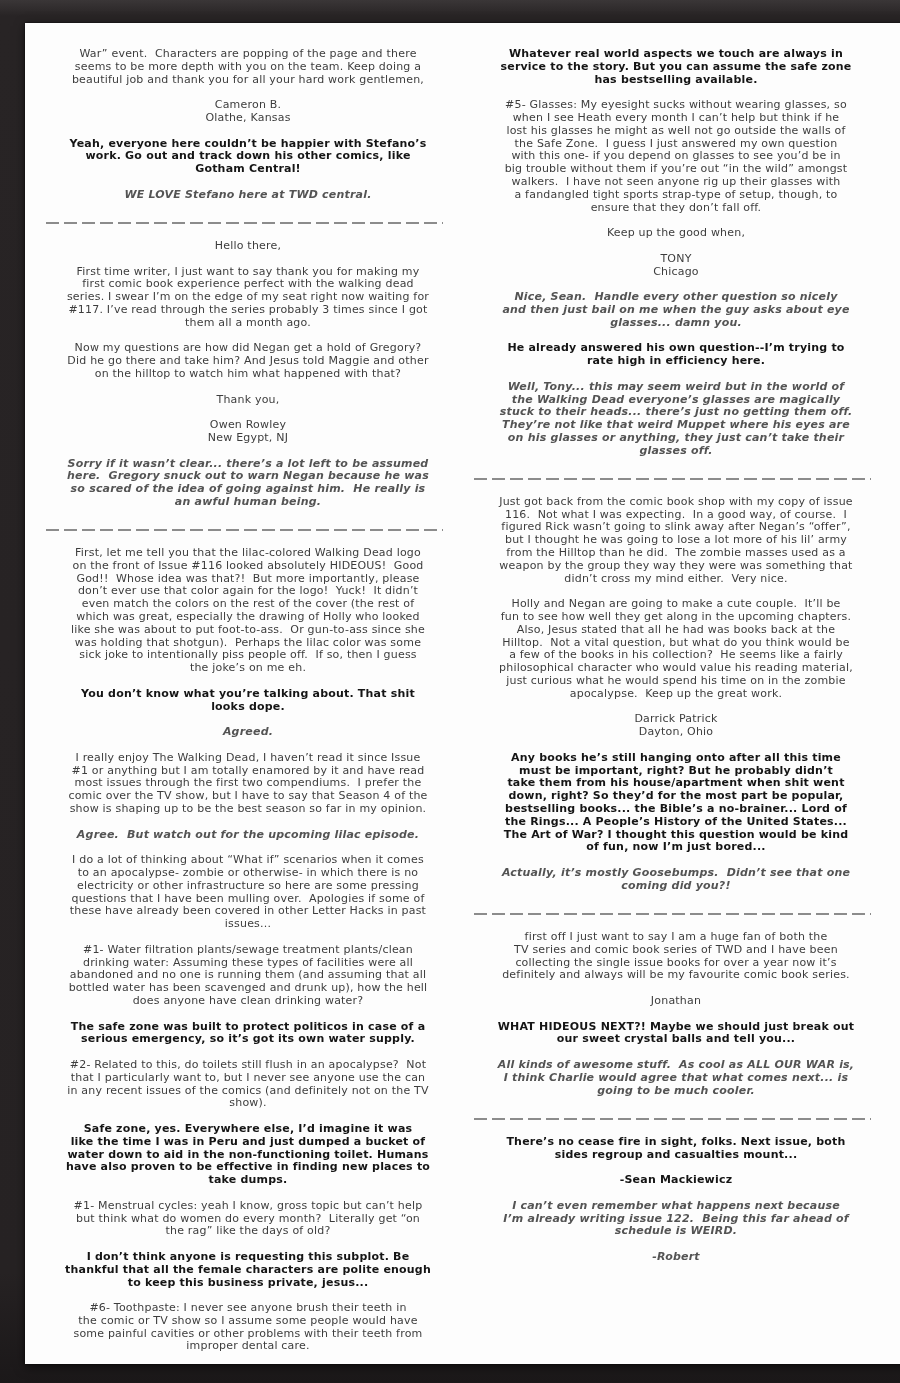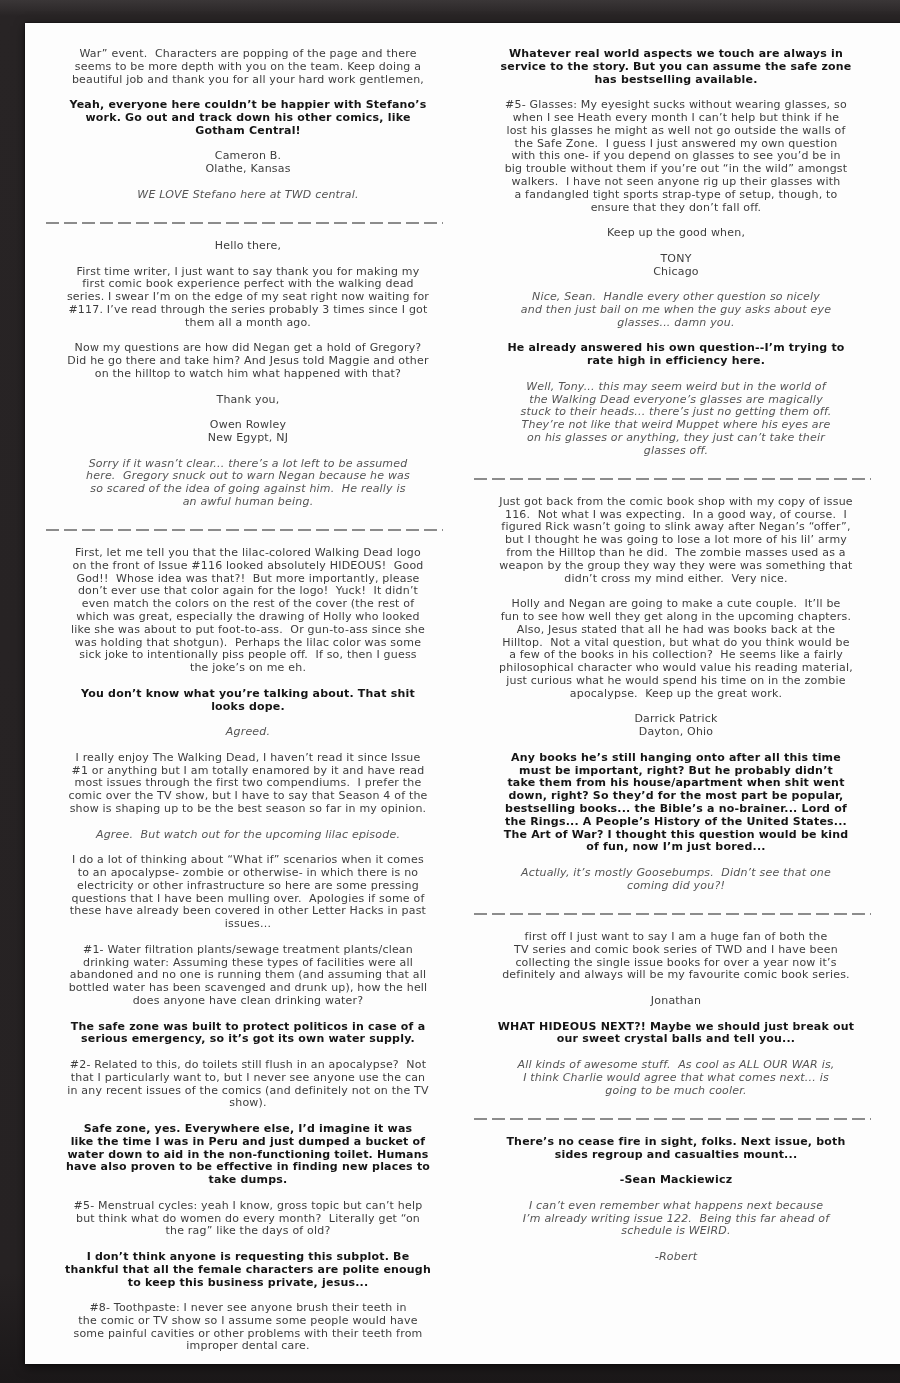--- a/index.html
+++ b/index.html
@@ -41,21 +41,21 @@
     line-height: 12.8px;
     letter-spacing: 0.2px;
     white-space: pre-wrap;
     color: var(--body-color, #3d3d3d);
   }
   .para.editor-bold {
     font-weight: bold;
     color: var(--bold-color, #151515);
   }
   .para.editor-italic {
-    font-weight: normal;
+    font-weight: bold;
     font-style: italic;
     color: var(--italic-color, #545454);
   }
   .divider {
     position: relative;
     height: 12.8px;
     margin: 0 0 12.8px 0;
   }
   .divider::after {
     content: "";
@@ -71,25 +71,25 @@
 </style>
 </head>
 <body>
 
 <div class="frame">
   <div class="paper">
     <div class="col" id="col-left">
         <div class="para body">War” event.  Characters are popping of the page and there
 seems to be more depth with you on the team. Keep doing a
 beautiful job and thank you for all your hard work gentlemen,</div>
+        <div class="para signature">Cameron B.
+Olathe, Kansas</div>
         <div class="para editor-bold">Yeah, everyone here couldn’t be happier with Stefano’s
 work. Go out and track down his other comics, like
 Gotham Central!</div>
-        <div class="para signature">Cameron B.
-Olathe, Kansas</div>
         <div class="para editor-italic">WE LOVE Stefano here at TWD central.</div>
         <div class="divider"></div>
         <div class="para body">Hello there,</div>
         <div class="para body">First time writer, I just want to say thank you for making my
 first comic book experience perfect with the walking dead
 series. I swear I’m on the edge of my seat right now waiting for
 #117. I’ve read through the series probably 3 times since I got
 them all a month ago.</div>
         <div class="para body">Now my questions are how did Negan get a hold of Gregory?
 Did he go there and take him? And Jesus told Maggie and other
@@ -136,27 +136,27 @@
 serious emergency, so it’s got its own water supply.</div>
         <div class="para body">#2- Related to this, do toilets still flush in an apocalypse?  Not
 that I particularly want to, but I never see anyone use the can
 in any recent issues of the comics (and definitely not on the TV
 show).</div>
         <div class="para editor-bold">Safe zone, yes. Everywhere else, I’d imagine it was
 like the time I was in Peru and just dumped a bucket of
 water down to aid in the non-functioning toilet. Humans
 have also proven to be effective in finding new places to
 take dumps.</div>
-        <div class="para body">#5- Menstrual cycles: yeah I know, gross topic but can’t help
+        <div class="para body">#1- Menstrual cycles: yeah I know, gross topic but can’t help
 but think what do women do every month?  Literally get “on
 the rag” like the days of old?</div>
         <div class="para editor-bold">I don’t think anyone is requesting this subplot. Be
 thankful that all the female characters are polite enough
 to keep this business private, jesus...</div>
-        <div class="para body">#8- Toothpaste: I never see anyone brush their teeth in
+        <div class="para body">#6- Toothpaste: I never see anyone brush their teeth in
 the comic or TV show so I assume some people would have
 some painful cavities or other problems with their teeth from
 improper dental care.</div>
       </div>
     <div class="col" id="col-right">
         <div class="para editor-bold">Whatever real world aspects we touch are always in
 service to the story. But you can assume the safe zone
 has bestselling available.</div>
         <div class="para body">#5- Glasses: My eyesight sucks without wearing glasses, so
 when I see Heath every month I can’t help but think if he

